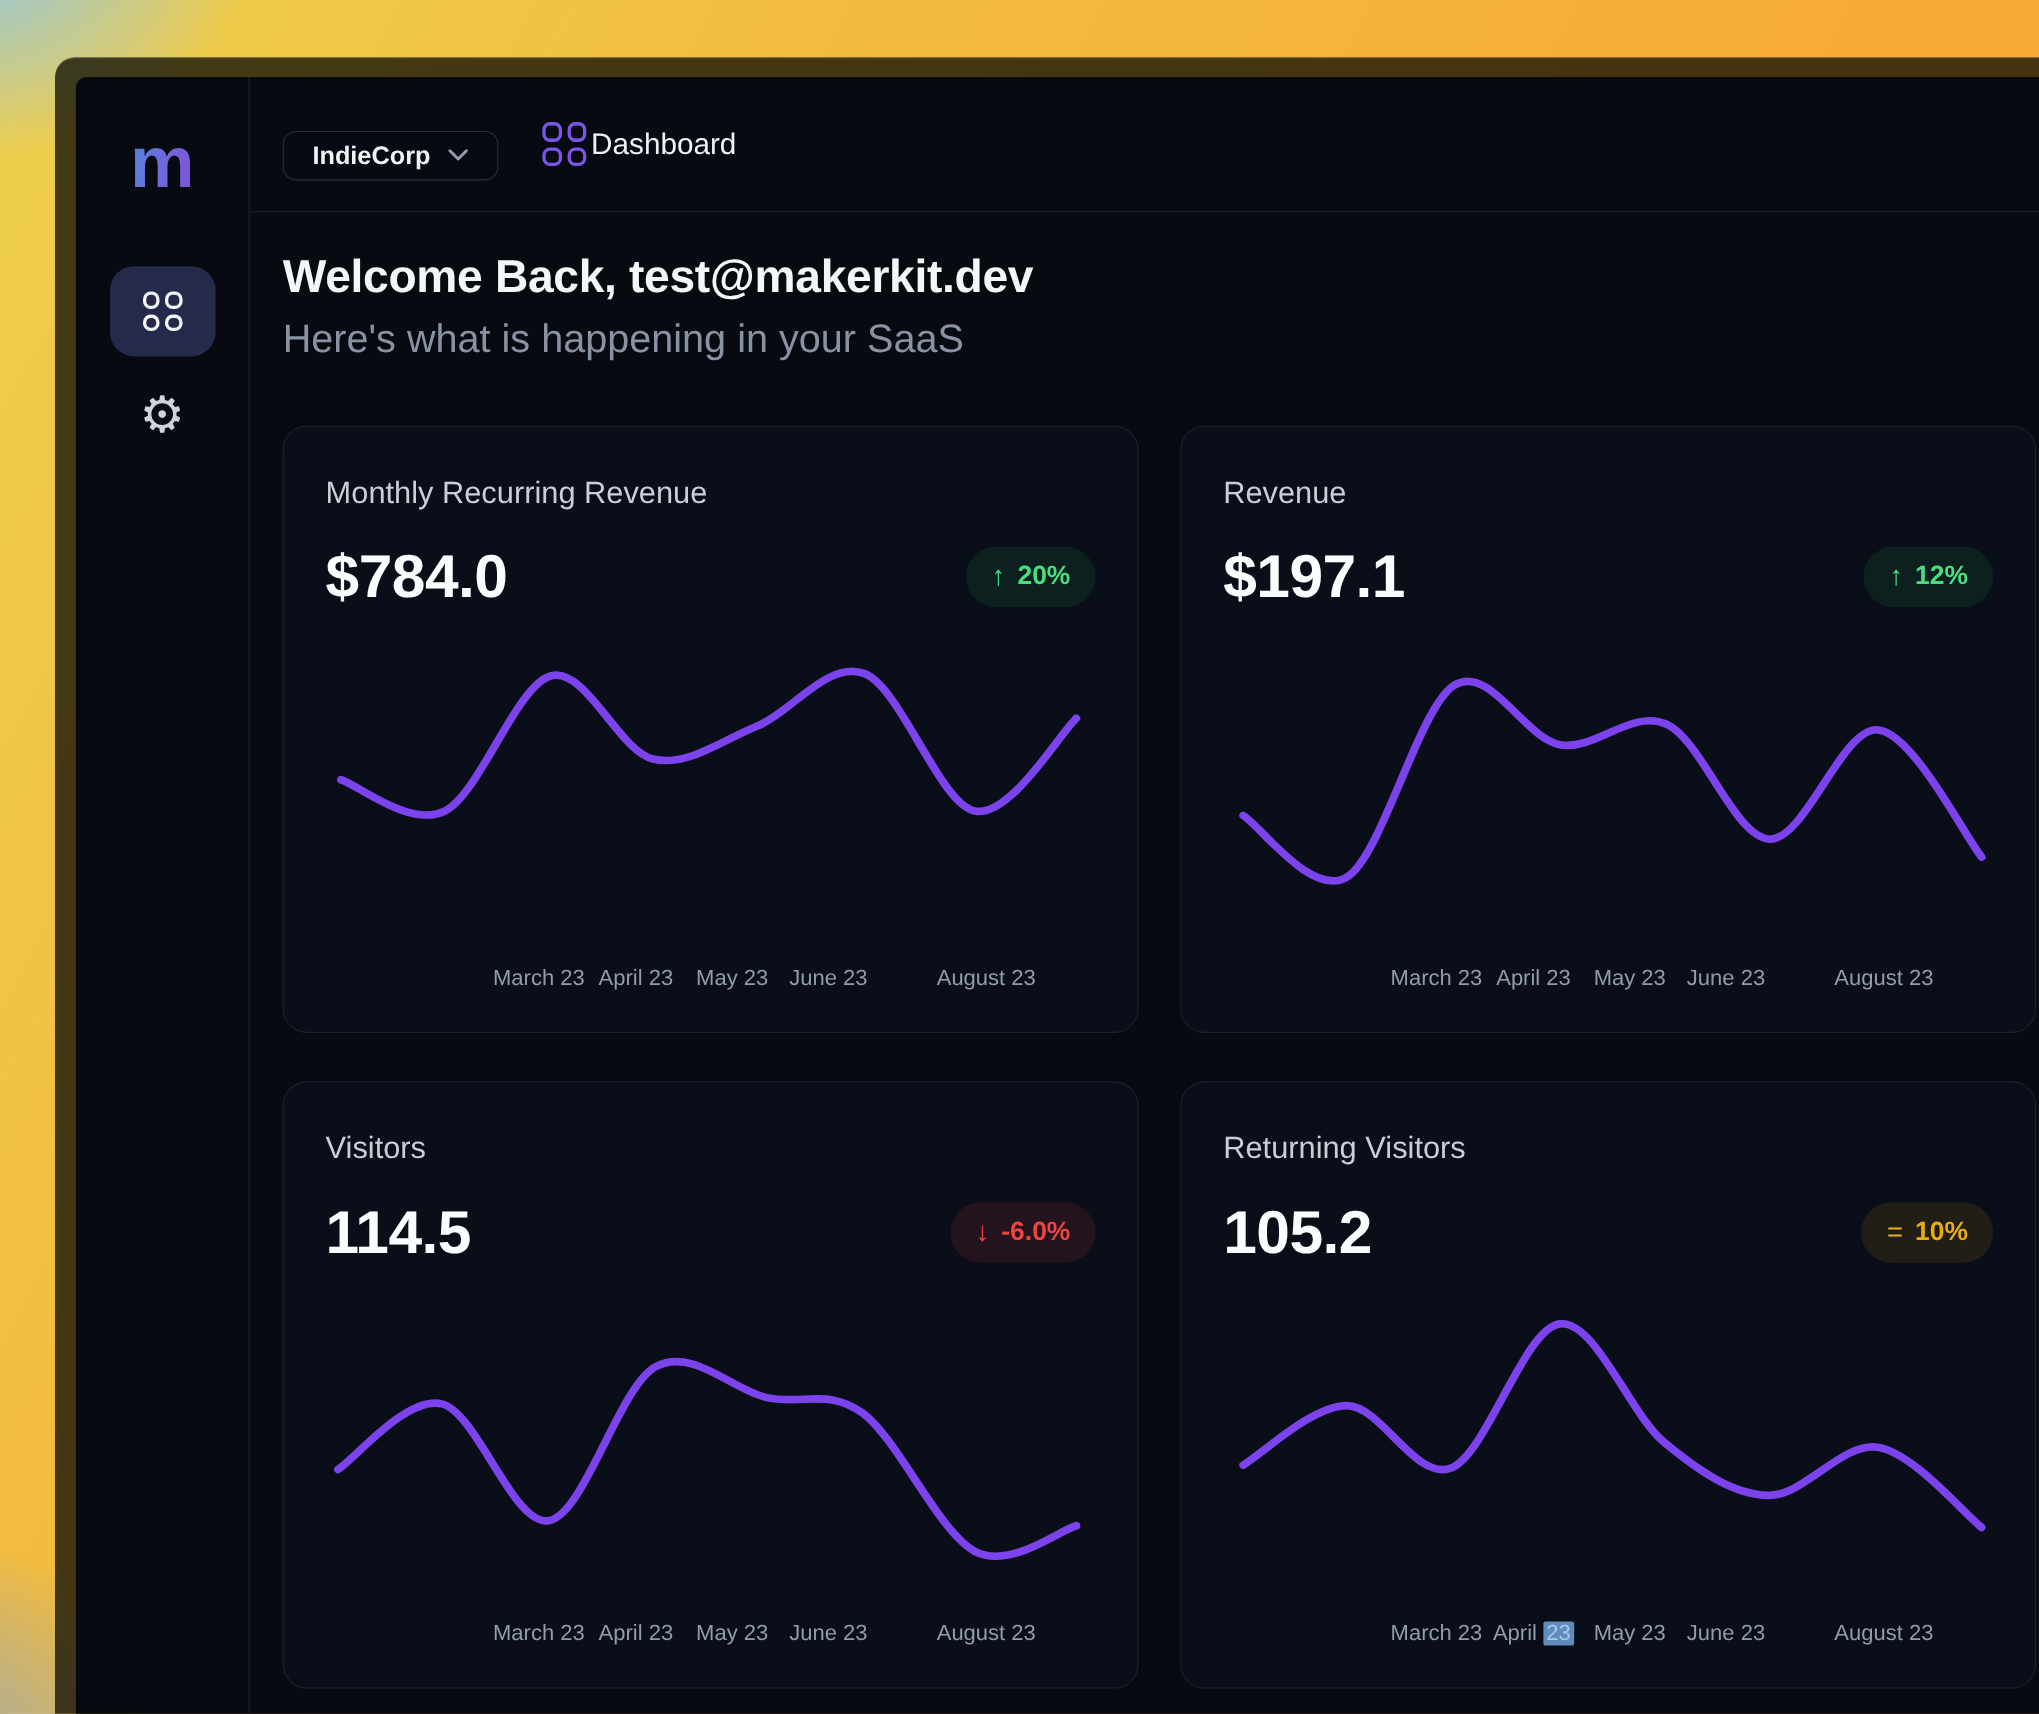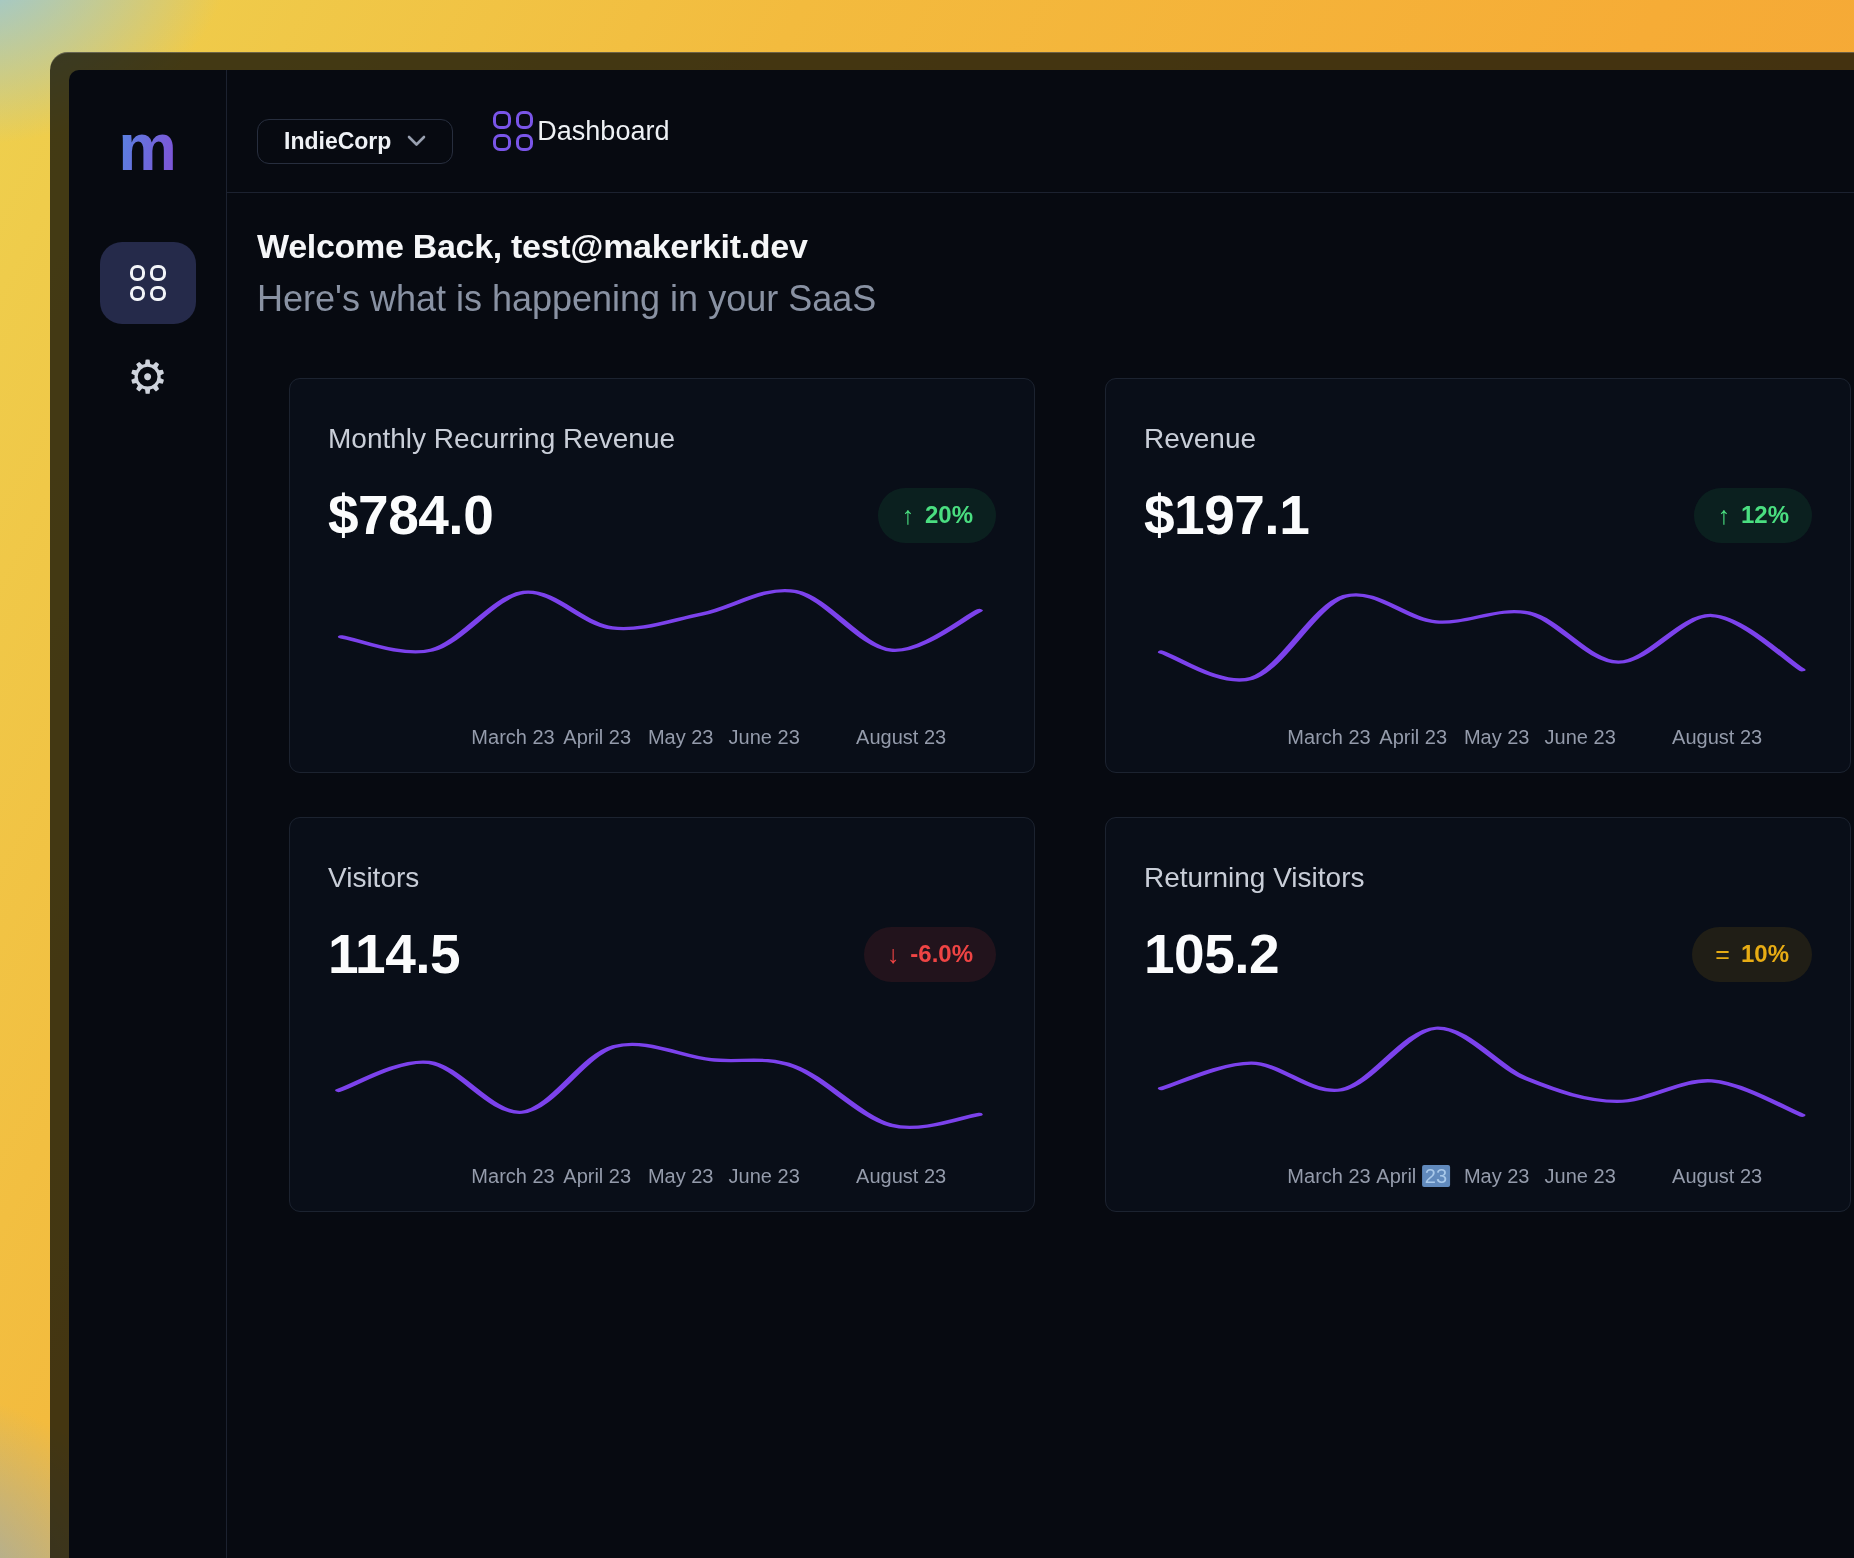--- a/index.html
+++ b/index.html
@@ -72,35 +72,35 @@
     border:1px solid #272e3e; border-radius:12px;
     color:#eef1f5; font-size:23px; font-weight:600;
     font-family:"Liberation Sans", sans-serif;
     cursor:pointer;
     margin-top:20px;
   }
   .page-head { display:flex; align-items:center; gap:4px; }
   .page-head-title { color:#eef1f5; font-size:27px; font-weight:500; }
 
   .content { flex:1 1 auto; padding:34px 33px 0 30px; }
-  .welcome-title { color:#f5f6f8; font-size:34px; font-weight:700; letter-spacing:-0.3px; }
+  .welcome-title { color:#f5f6f8; font-size:42px; font-weight:700; letter-spacing:-0.3px; }
   .welcome-sub { color:#8992a3; font-size:36px; font-weight:400; margin-top:12px; }
 
   .cards {
     margin-top:58px;
     display:grid; grid-template-columns:1fr 1fr;
     column-gap:38px; row-gap:44px;
   }
   .card {
-    height:395px;
+    height:552px;
     background:#090e18;
     border:1px solid #1c2330;
-    border-radius:11px;
+    border-radius:22px;
     padding:44px 38px 34px 38px;
-    display:flex; flex-direction:column;margin-left:32px;
+    display:flex; flex-direction:column;
   }
   .card-title { color:#c9ced8; font-size:28px; font-weight:400; }
   .value-row { margin-top:28px; display:flex; align-items:center; justify-content:space-between; }
   .metric-value { color:#fbfcfd; font-size:55px; font-weight:700; letter-spacing:-0.5px; }
   .badge {
     display:flex; align-items:center; gap:11px;
     border-radius:999px; padding:13px 23px;
     font-size:24px; font-weight:600;
   }
   .badge.up   { background:rgba(34,197,94,0.10);  color:#4ade80; }

